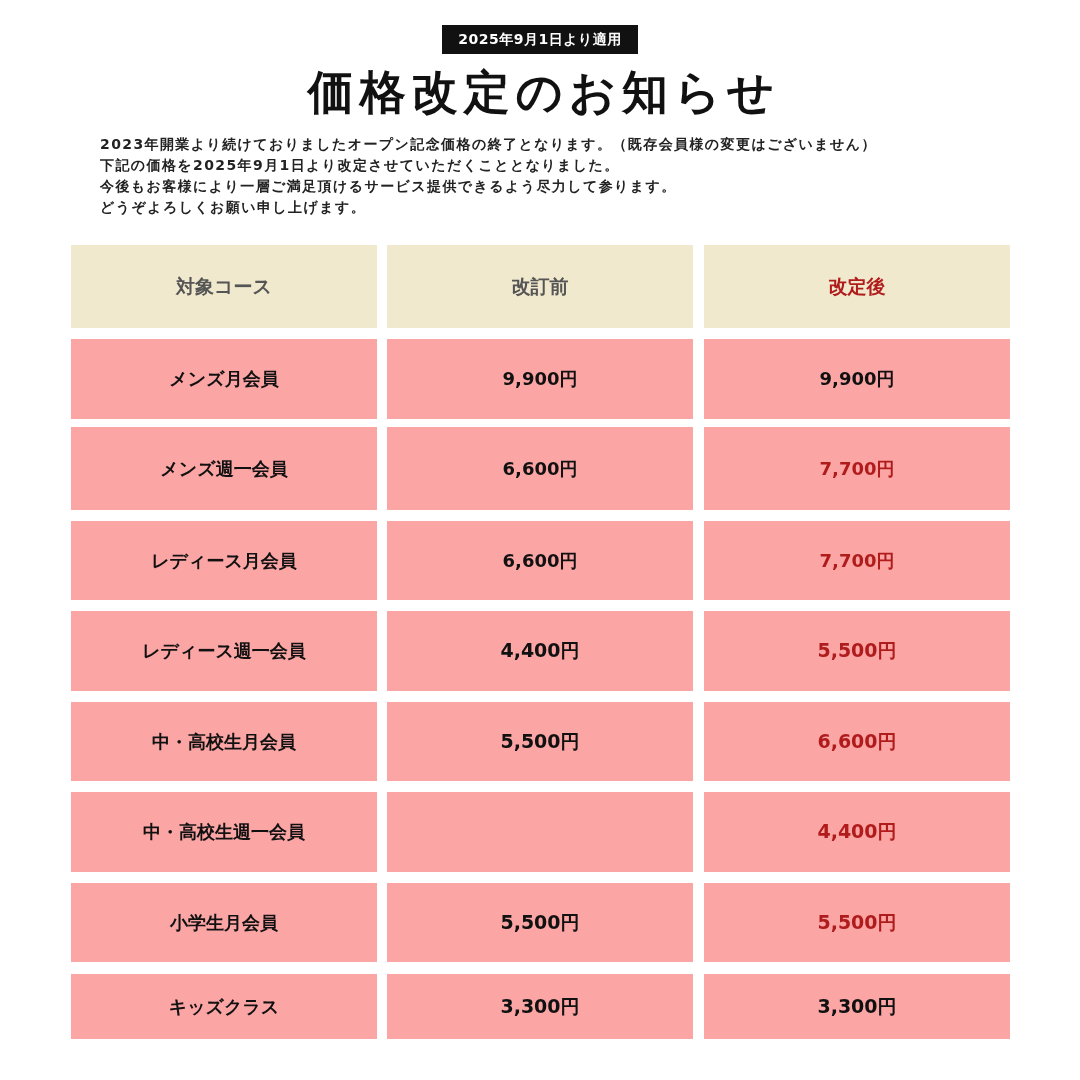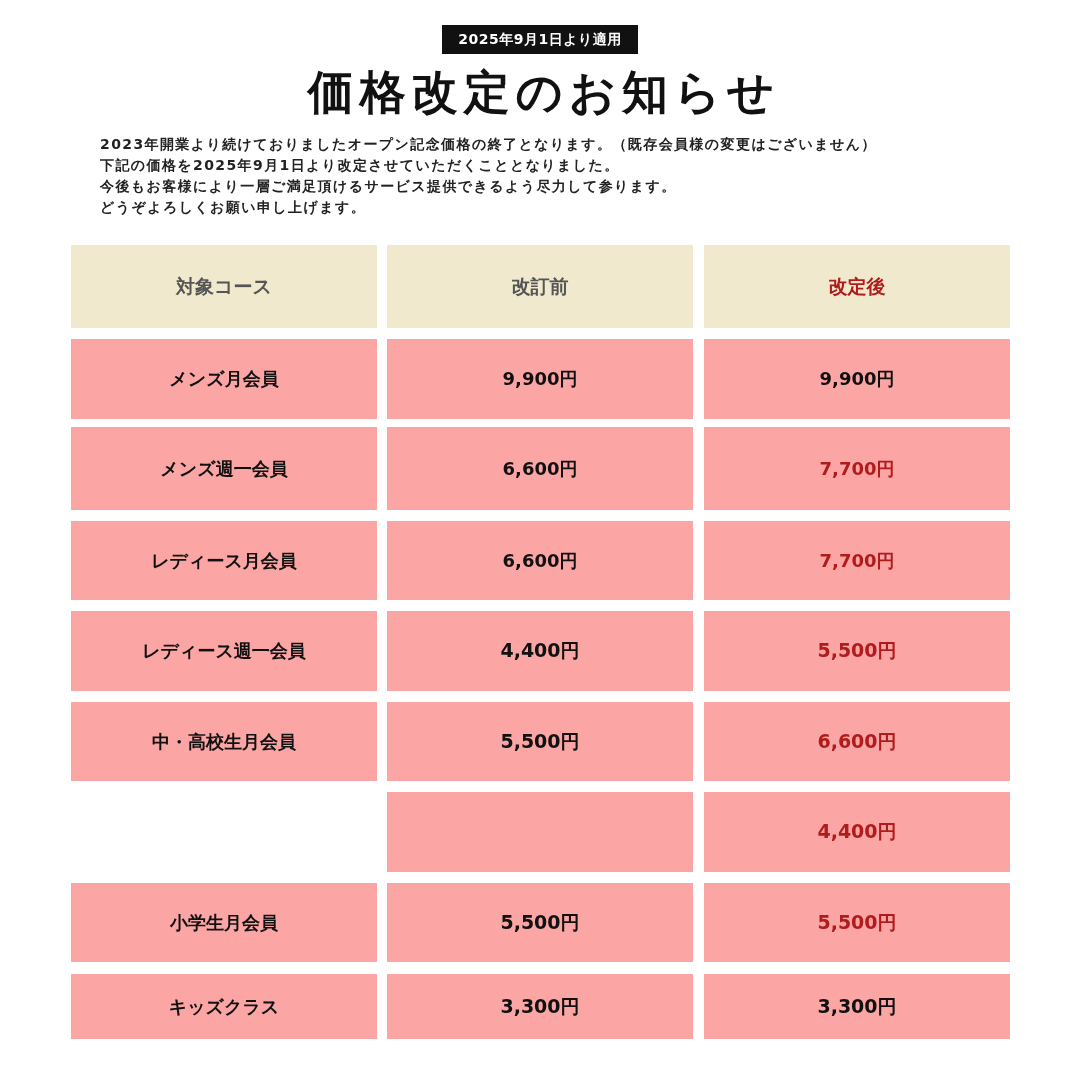--- a/index.html
+++ b/index.html
@@ -86,20 +86,21 @@
     <div class="cell c2 price small red">5,500円</div>
   </div>
 
   <div class="row body" style="top:457px;height:79px;">
     <div class="cell c0 name">中・高校生月会員</div>
     <div class="cell c1 price small">5,500円</div>
     <div class="cell c2 price small red">6,600円</div>
   </div>
 
   <div class="row body" style="top:547px;height:80px;">
+    <div class="cell c0 name">中・高校生週一会員</div>
     <div class="cell c1 price small"></div>
     <div class="cell c2 price small red">4,400円</div>
   </div>
 
   <div class="row body" style="top:638px;height:79px;">
     <div class="cell c0 name">小学生月会員</div>
     <div class="cell c1 price small">5,500円</div>
     <div class="cell c2 price small red">5,500円</div>
   </div>
 

